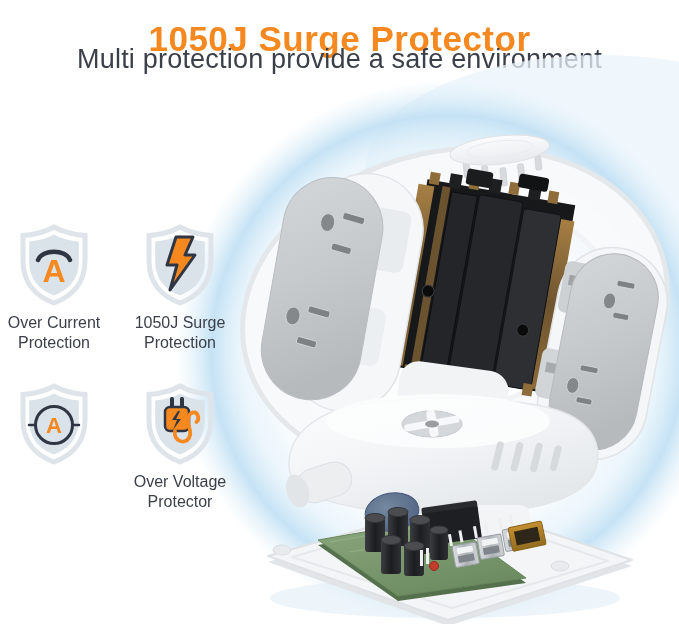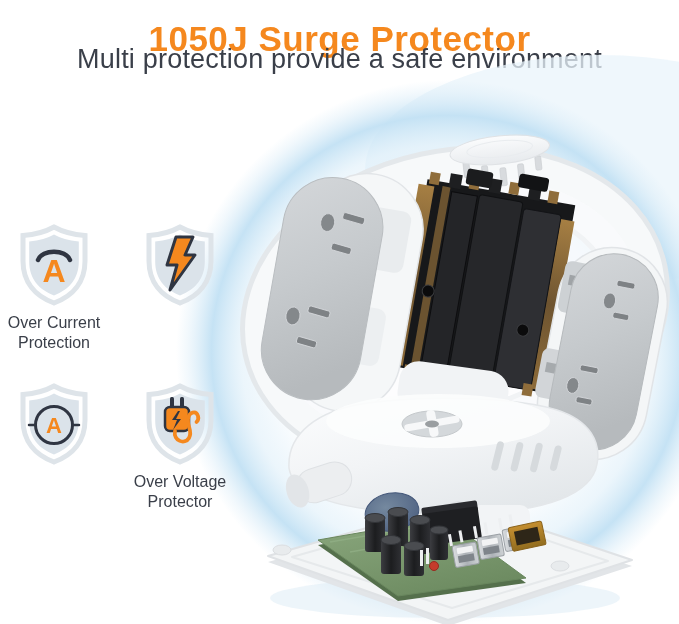--- a/index.html
+++ b/index.html
@@ -306,20 +306,21 @@
     </svg>
     <div class="feature-label">Over Current Protection</div>
   </div>
 
   <div class="feature">
     <svg width="76" height="82" viewBox="0 0 74 82">
       <path class="shield-inner" transform="translate(7.4 8.2) scale(0.8)" d="M37 3 C45 7.5 55 10.5 68 11.5 L68 37 C68 58 56 72 37 79 C18 72 6 58 6 37 L6 11.5 C19 10.5 29 7.5 37 3 Z"></path>
       <path class="shield-outer" d="M37 3 C45 7.5 55 10.5 68 11.5 L68 37 C68 58 56 72 37 79 C18 72 6 58 6 37 L6 11.5 C19 10.5 29 7.5 37 3 Z"></path>
       <path class="ic-bolt" d="M33 13 L50 13 L42 31 L52 31 L27 66 L34 41 L24 41 Z"></path>
     </svg>
+    <div class="feature-label">1050J Surge Protection</div>
   </div>
 
   <div class="feature">
     <svg width="76" height="82" viewBox="0 0 74 82">
       <path class="shield-inner" transform="translate(7.4 8.2) scale(0.8)" d="M37 3 C45 7.5 55 10.5 68 11.5 L68 37 C68 58 56 72 37 79 C18 72 6 58 6 37 L6 11.5 C19 10.5 29 7.5 37 3 Z"></path>
       <path class="shield-outer" d="M37 3 C45 7.5 55 10.5 68 11.5 L68 37 C68 58 56 72 37 79 C18 72 6 58 6 37 L6 11.5 C19 10.5 29 7.5 37 3 Z"></path>
       <circle cx="37" cy="42" r="18.5" class="ic-dark-stroke" stroke-width="3"></circle>
       <path class="ic-dark-stroke" stroke-width="2.5" d="M12 42 h6 M56 42 h6"></path>
       <text class="ic-a" x="37" y="50" font-size="22" text-anchor="middle">A</text>
     </svg>

